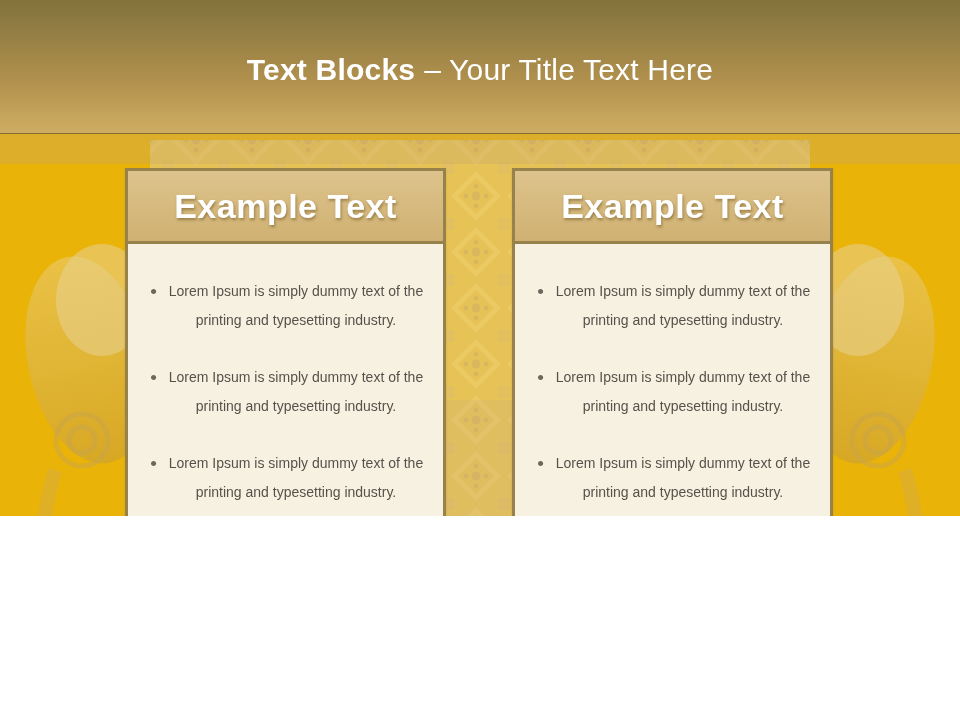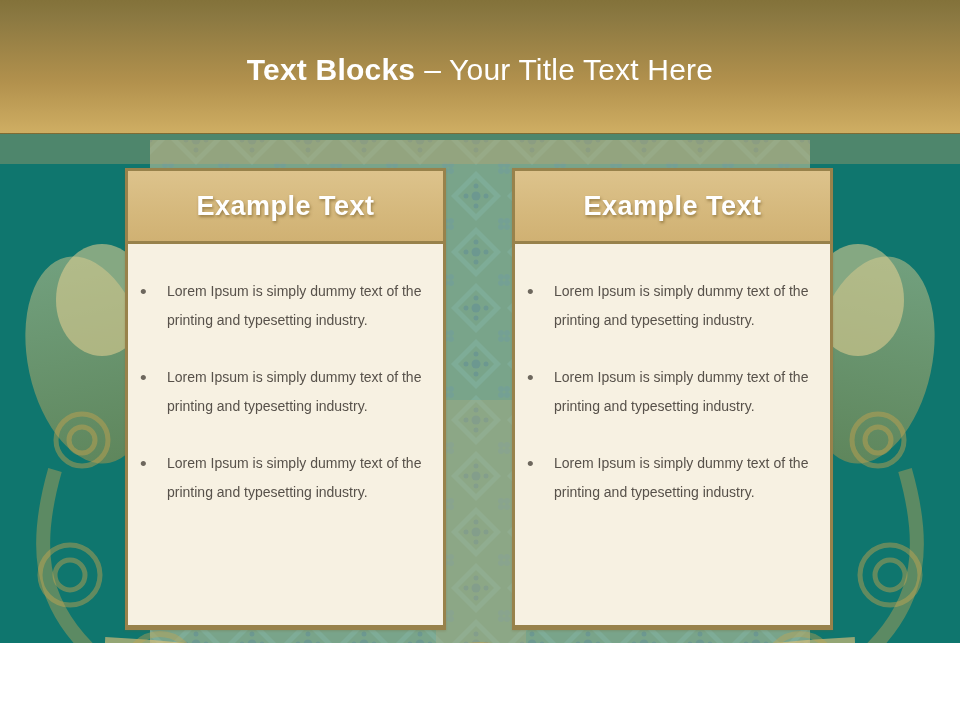--- a/index.html
+++ b/index.html
@@ -2,22 +2,22 @@
 <html><head>
 <meta charset="utf-8">
 <style>
   html, body { margin: 0; padding: 0; }
   body {
     width: 960px; height: 720px; overflow: hidden;
     font-family: "Liberation Sans", sans-serif;
     background: #ffffff;
   }
   .slide {
-    position: relative; width: 960px; height: 643px;
-    background: #0f766e; overflow: hidden;
+    position: relative; width: 960px; height: 516px;
+    background: #eab308; overflow: hidden; text-align: center;
   }
 
   
   .bg-svg { position: absolute; left: 0; top: 0; width: 960px; height: 720px; }
 
   
   .sub-band {
     position: absolute; left: 0; top: 134px; width: 960px; height: 30px;
     background: rgba(197, 166, 106, 0.35);
   }
@@ -45,21 +45,21 @@
   .card.card-1 { left: 125px; }
   .card.card-2 { left: 512px; }
 
   .card-header {
     height: 70px;
     background: linear-gradient(180deg, #ddc38c 0%, #d5b87c 60%, #d0b173 100%);
     border-bottom: 3px solid #98824b;
     display: flex; align-items: center; justify-content: center;
   }
   .card-header .hdr-text {
-    color: #ffffff; font-weight: bold; font-size: 27px; letter-spacing: 0.5px;
+    color: #ffffff; font-weight: bold; font-size: 34px; letter-spacing: 0.5px;
     text-shadow: 1px 2px 3px rgba(96, 72, 22, 0.5);
   }
 
   .card-body { padding: 33px 0 0 12px; }
   ul.bullets { list-style: none; margin: 0; padding: 0; }
   ul.bullets li { display: flex; margin-bottom: 28px; }
   .bullet-marker {
     flex: 0 0 27px; width: 27px;
     color: #6d675d; font-size: 19px; line-height: 29px;
   }

